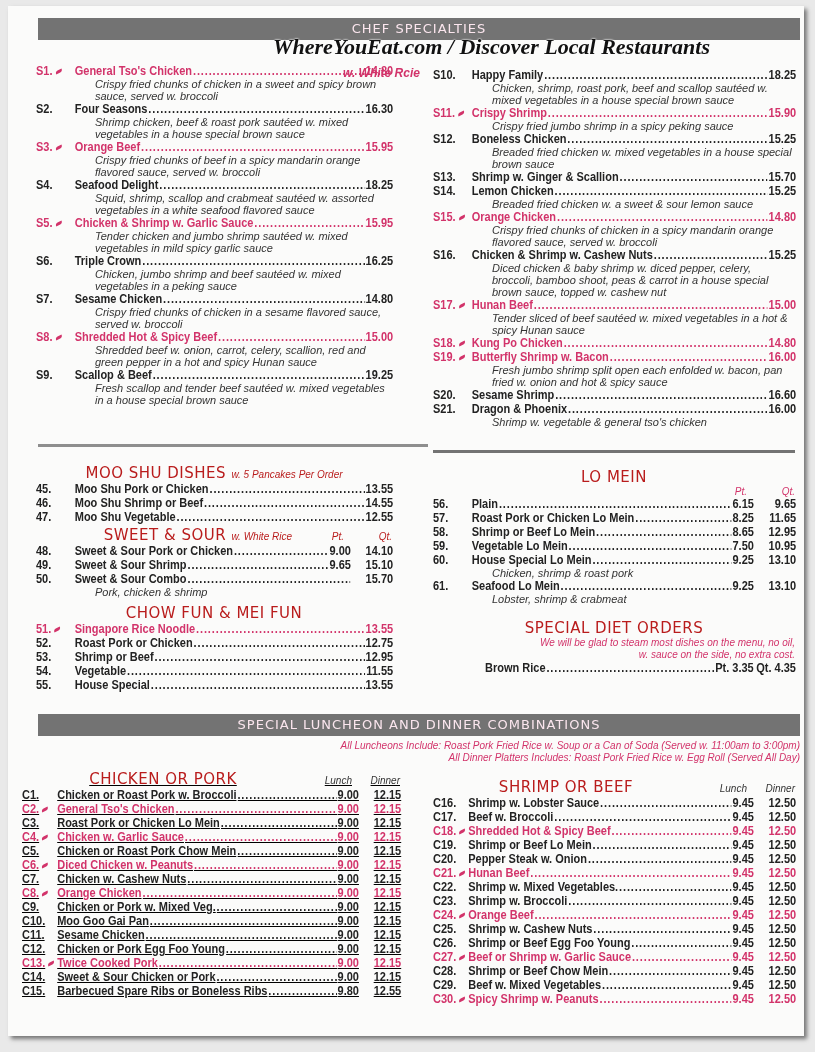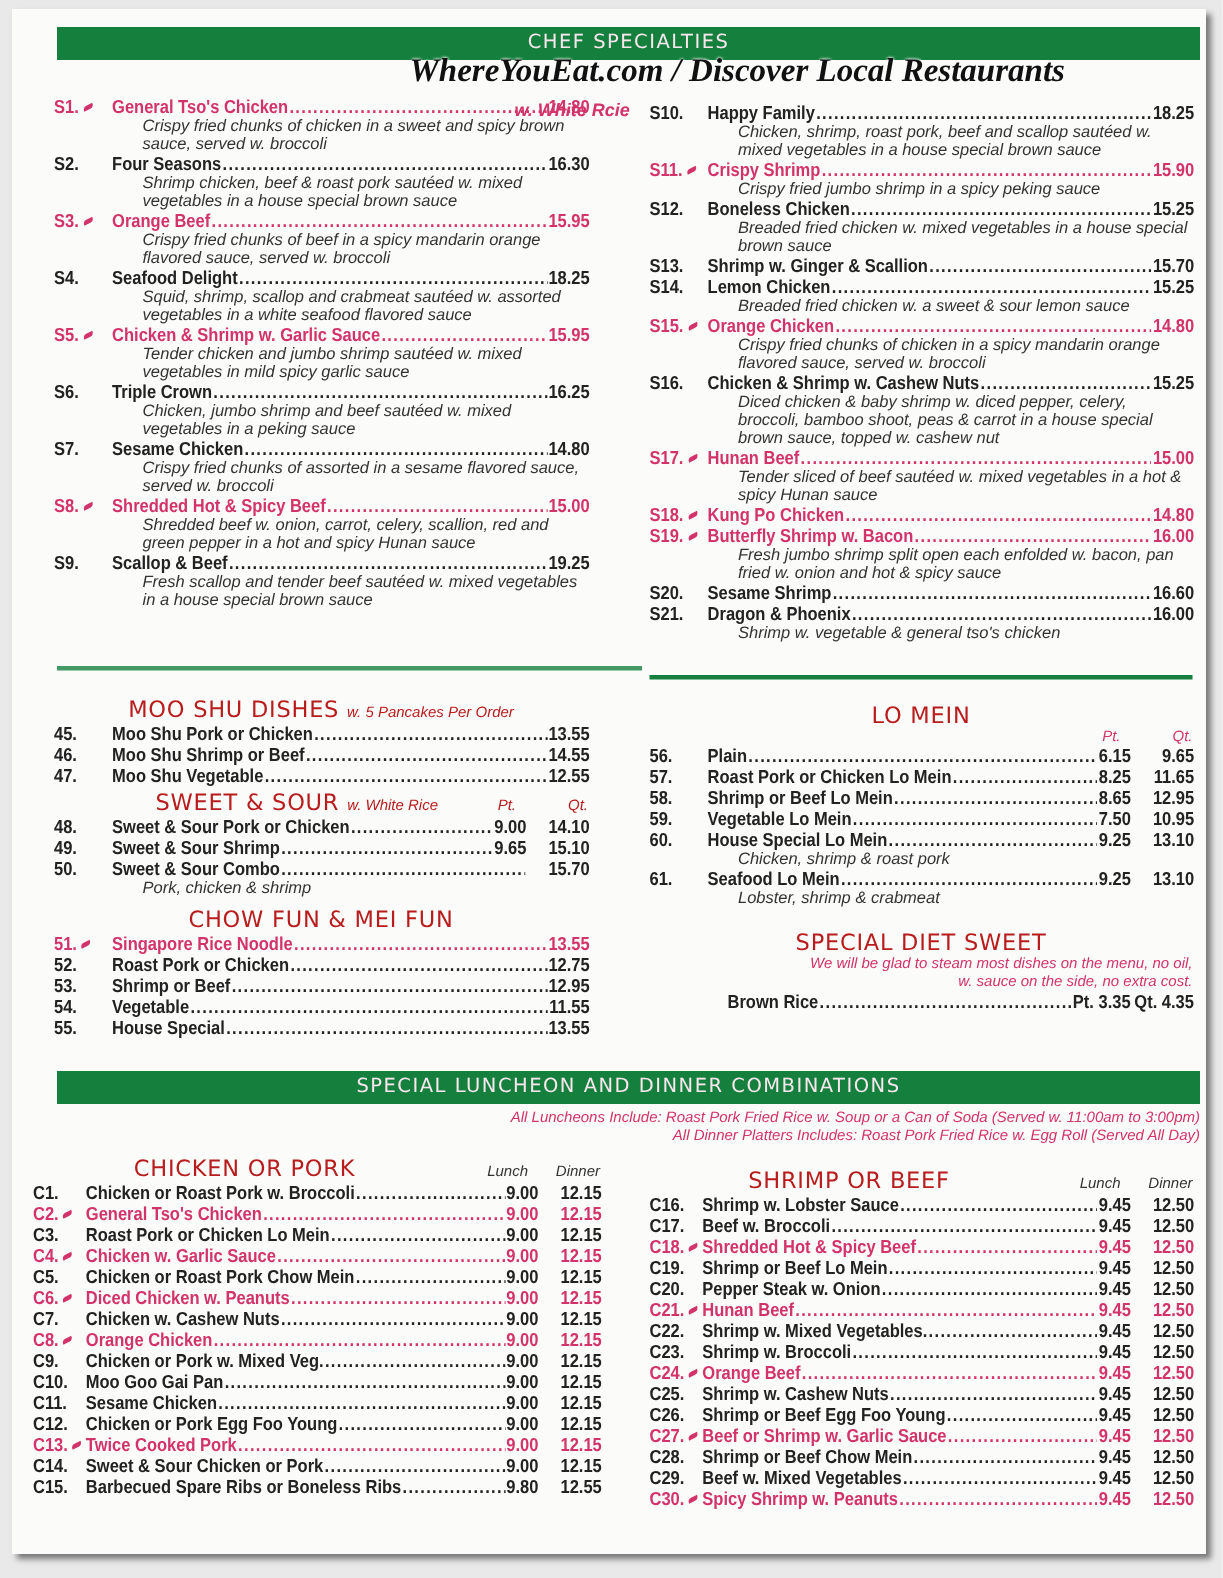--- a/index.html
+++ b/index.html
@@ -1,18 +1,18 @@
 <!DOCTYPE html>
 <html><head>
 <meta charset="utf-8">
 <style>
   html,body{margin:0;padding:0;}
   body{width:815px;height:1052px;background:#e9e9e9;position:relative;overflow:hidden;font-family:"Liberation Sans",sans-serif;}
   .page{position:absolute;left:8px;top:6px;width:796px;height:1030px;background:#fbfbfa;box-shadow:3px 3px 4px #777;}
-  .band{position:absolute;background:#15803d;}
+  .band{position:absolute;background:#737373;}
   .watermark{position:absolute;left:265px;top:28px;font-family:"Liberation Serif",serif;font-style:italic;font-weight:bold;font-size:22px;color:#111;white-space:nowrap;text-shadow:0 0 2px #fff,0 0 2px #fff;}
   .band-title{color:#fbe6ee;text-align:center;font-family:"DejaVu Sans",sans-serif;font-size:13px;letter-spacing:1px;}
   .sub-rice{position:absolute;left:335px;top:60px;font-style:italic;font-size:12px;color:#d2336a;font-weight:bold;}
   .col{position:absolute;}
   .item{position:relative;font-family:"Liberation Sans",sans-serif;}
   .row{display:flex;align-items:baseline;font-weight:bold;font-size:12.5px;color:#222;line-height:14px;transform:scaleX(0.88);transform-origin:left;width:114%;}
   .row.red{color:#d2336a;}
   .num{width:44px;flex:0 0 44px;}
   .name{white-space:nowrap;}
   .dots{flex:1;overflow:hidden;white-space:nowrap;margin:0 1px;}
@@ -91,21 +91,21 @@
         </div>
         <div class="desc">Chicken, jumbo shrimp and beef sautéed w. mixed vegetables in a peking sauce</div>
       </div>
       <div class="item">
         <div class="row">
           <span class="num"><span>S7.</span></span>
           <span class="name">Sesame Chicken</span>
           <span class="dots"></span>
           <span class="price">14.80</span>
         </div>
-        <div class="desc">Crispy fried chunks of assorted in a sesame flavored sauce, served w. broccoli</div>
+        <div class="desc">Crispy fried chunks of chicken in a sesame flavored sauce, served w. broccoli</div>
       </div>
       <div class="item">
         <div class="row red">
           <span class="num"><span>S8.</span><span class="pepper"></span></span>
           <span class="name">Shredded Hot &amp; Spicy Beef</span>
           <span class="dots"></span>
           <span class="price">15.00</span>
         </div>
         <div class="desc">Shredded beef w. onion, carrot, celery, scallion, red and green pepper in a hot and spicy Hunan sauce</div>
       </div>
@@ -395,21 +395,21 @@
           <div class="row">
             <span class="num"><span>61.</span></span>
             <span class="name">Seafood Lo Mein</span>
             <span class="dots"></span>
             <span class="price">9.25</span>
             <span class="p2">13.10</span>
           </div>
           <div class="desc">Lobster, shrimp &amp; crabmeat</div>
         </div>
       </div>
-    <div class="sec-title" style="margin-top:14px;">SPECIAL DIET SWEET</div>
+    <div class="sec-title" style="margin-top:14px;">SPECIAL DIET ORDERS</div>
     <div class="note">
         <div>We will be glad to steam most dishes on the menu, no oil,</div>
         <div>w. sauce on the side, no extra cost.</div>
       </div>
     <div id="diet" style="margin-left:52px;">
         <div class="item">
           <div class="row">
             <span class="name">Brown Rice</span>
             <span class="dots"></span>
             <span class="price">Pt. 3.35</span>
@@ -420,21 +420,21 @@
   </div>
 
   <div class="band" style="left:30px;top:708px;width:762px;height:22px;">
     <div class="band-title" style="line-height:22px;">SPECIAL LUNCHEON AND DINNER COMBINATIONS</div>
   </div>
   <div class="note" style="position:absolute;left:30px;top:734px;width:762px;">
     <div>All Luncheons Include: Roast Pork Fried Rice w. Soup or a Can of Soda (Served w. 11:00am to 3:00pm)</div>
       <div>All Dinner Platters Includes: Roast Pork Fried Rice w. Egg Roll (Served All Day)</div>
   </div>
 
-  <div class="col" style="left:14px;top:764px;width:378px;">
+  <div class="col" style="left:14px;top:764px;width:378px;text-decoration:underline;">
     <div style="display:flex;align-items:baseline;">
       <div class="sec-title" style="flex:1;">CHICKEN OR PORK</div>
       <div class="hdrs" style="width:96px;">
           <span>Lunch</span>
           <span>Dinner</span>
         </div>
     </div>
     <div id="combo-cp">
         <div class="item">
           <div class="row">

